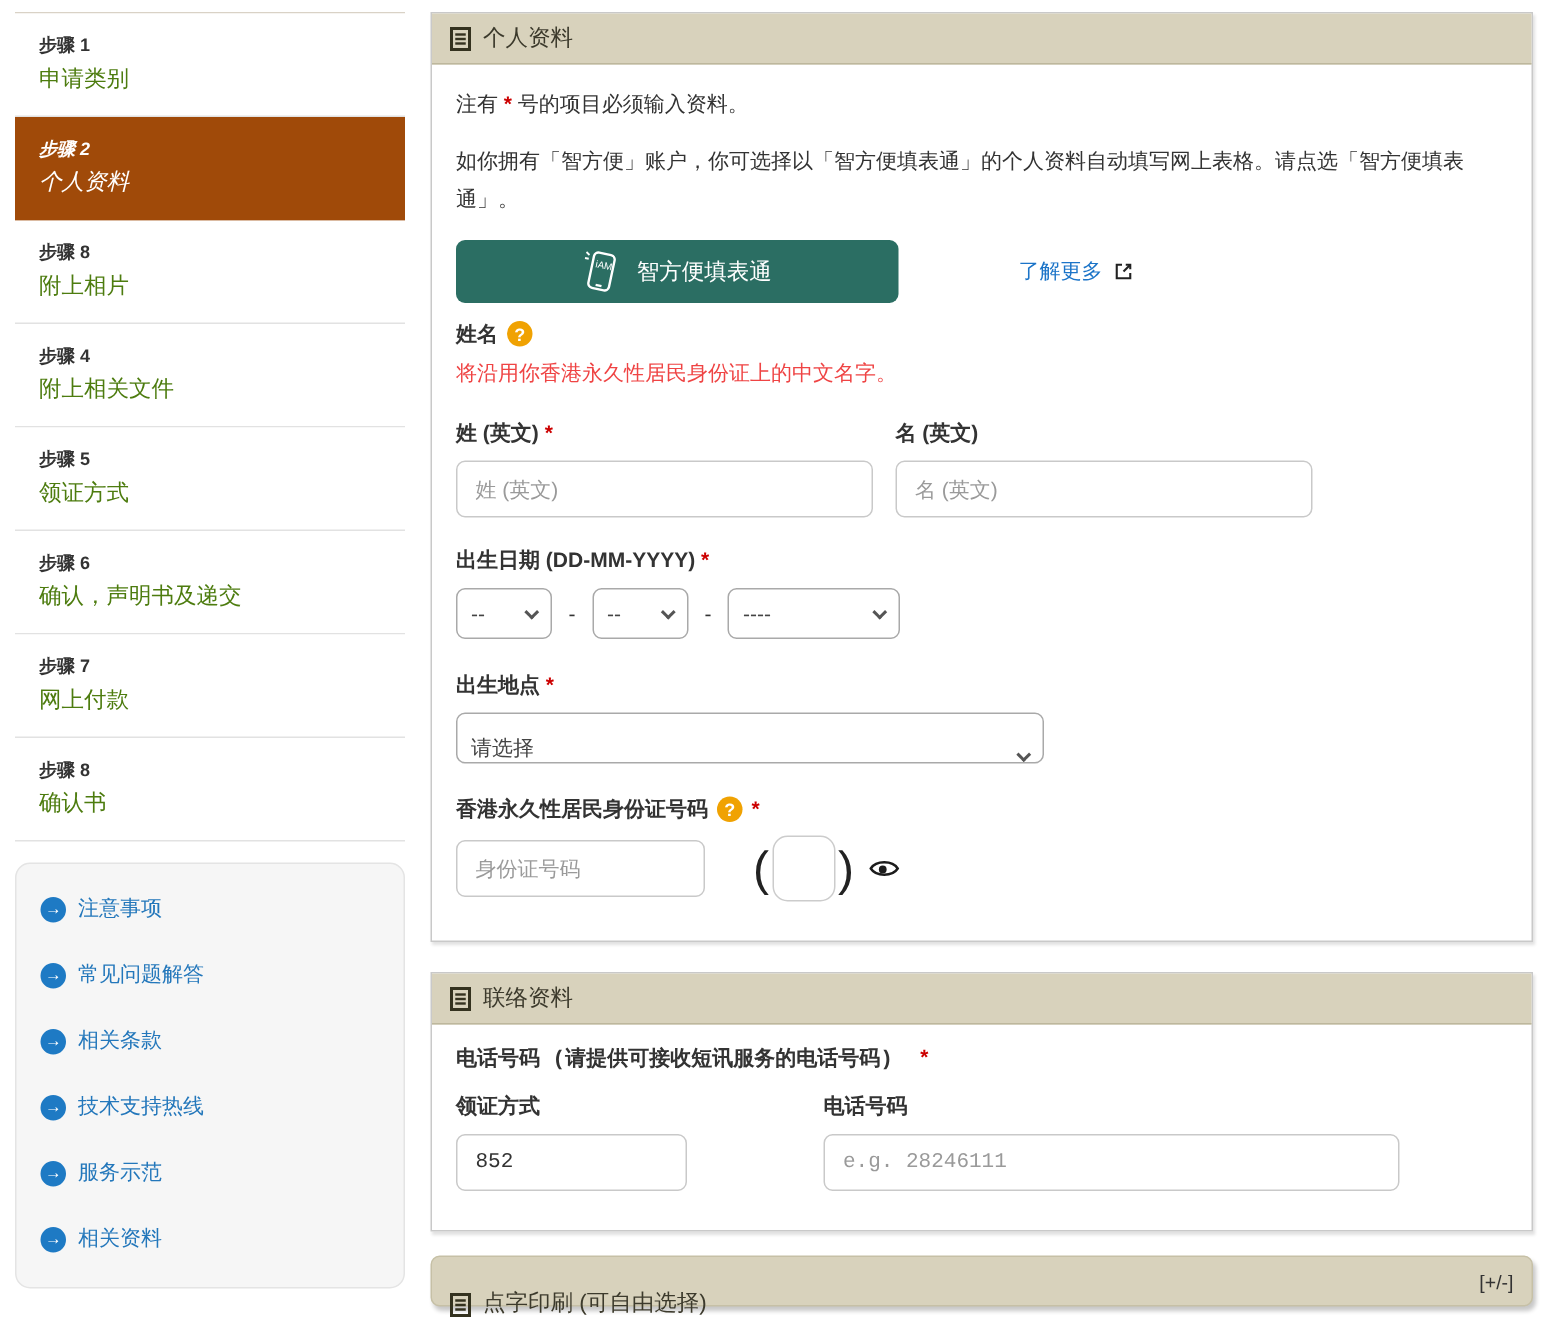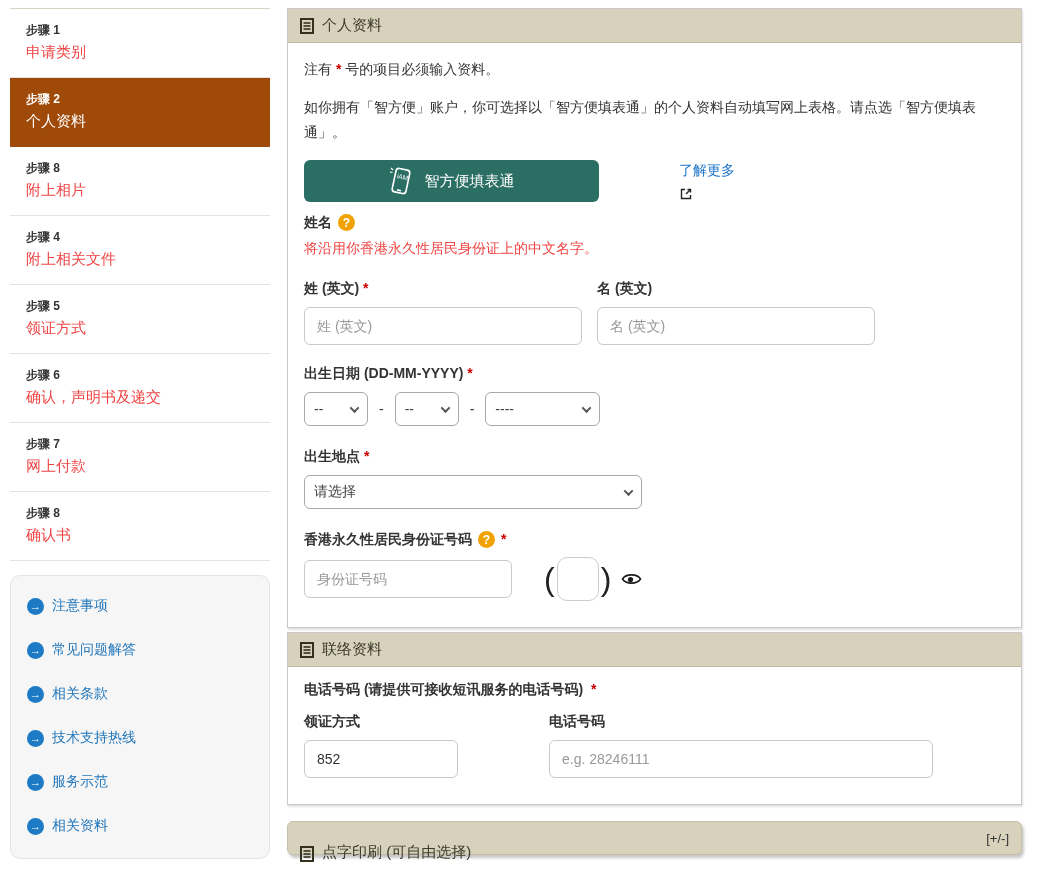--- a/index.html
+++ b/index.html
@@ -10,22 +10,22 @@
     font-size:14px; color:#333;
     display:flex; align-items:flex-start;
     padding:8px 15px 0 10px; gap:17px;
   }
 
   
   .sidebar { width:260px; flex:0 0 260px; }
   .steps { border-top:1px solid #d9d2c6; }
   .step-item { padding:13px 16px 15px; border-bottom:1px solid #e2e2e2; background:#fff; cursor:pointer; }
   .step-item .step-no { font-weight:bold; font-size:12px; color:#333; }
-  .step-item .step-label { font-size:15px; color:#ef4444; margin-top:4px; }
-  .step-item.active { background:#a04a09; border-bottom-color:#a04a09; }
+  .step-item .step-label { font-size:15px; color:#4d7c0f; margin-top:4px; }
+  .step-item.active { background:#a04a09; border-bottom-color:#a04a09;font-style:italic; }
   .step-item.active .step-no, .step-item.active .step-label { color:#fff; }
 
   .side-links {
     margin-top:14px; background:#f6f6f6; border:1px solid #e4e4e4;
     border-radius:10px; padding:8px 0 10px;
   }
   .side-link { display:flex; align-items:center; gap:8px; padding:13px 16px; color:#2377bb; cursor:pointer; }
   .arrow-circle {
     width:17px; height:17px; border-radius:50%; background:#1e7ac4; color:#fff;
     display:inline-flex; align-items:center; justify-content:center;
@@ -45,58 +45,58 @@
   .req { color:#cc0000; font-weight:bold; }
   .note-line { margin:4px 0 16px; }
   .intro { margin:0 0 16px; line-height:1.75; max-width:680px; }
 
   .iamsmart-row { display:flex; align-items:center; margin:4px 0 12px; }
   .iamsmart-btn {
     width:295px; height:42px; background:#2b6e63; border:none; border-radius:6px;
     color:#fff; font-size:15px; display:flex; align-items:center; justify-content:center;
     gap:12px; cursor:pointer; font-family:inherit;
   }
-  .learn-more { margin-left:80px; color:#1b74c8; display:flex; align-items:flex-start; gap:7px; cursor:pointer;flex-direction:column; }
+  .learn-more { margin-left:80px; color:#1b74c8; display:flex; align-items:center; gap:7px; cursor:pointer; }
 
   .label-row { display:flex; align-items:flex-start; gap:6px; margin:6px 0 8px; }
   .bold-label { font-weight:bold; color:#333; }
   .help-icon {
     width:17px; height:17px; border-radius:50%; background:#f0a202; color:#fff;
     display:inline-flex; align-items:center; justify-content:center;
     font-size:12px; font-weight:bold; line-height:1; cursor:pointer;
   }
   .gray-note { color:#ef4444; margin:0 0 22px; }
 
   .fields-row { display:flex; gap:15px; margin-bottom:20px; }
   .field-label { font-weight:bold; margin-bottom:9px; }
   input.text {
     height:38px; border:1px solid #c9c9c9; border-radius:6px; padding:0 12px;
     font-size:14px; font-family:inherit; color:#333; outline:none; background:#fff;
   }
   input.text::placeholder { color:#9a9a9a; }
-  .w278 { width:278px; } .w176 { width:208px; } .w154 { width:154px; } .w338i { width:384px; }
+  .w278 { width:278px; } .w176 { width:166px; } .w154 { width:154px; } .w338i { width:384px; }
 
   .select {
     height:34px; border:1px solid #a9a9a9; border-radius:6px; background:#fff;
     display:inline-flex; align-items:center; justify-content:space-between;
     padding:0 9px; color:#444; cursor:pointer;
   }
   .chev { width:7px; height:7px; border-right:2px solid #555; border-bottom:2px solid #555; transform:rotate(45deg) translate(-1px,-1px); }
-  .w64 { width:64px; } .w115 { width:115px; } .w338 { width:338px; }
+  .w64 { width:64px; } .w115 { width:115px; } .w338 { width:392px;align-items:flex-end; }
   .dob-row { display:flex; align-items:center; gap:11px; margin-bottom:22px; }
   .dash { color:#333; }
 
   .block { margin-bottom:22px; }
   .hkid-row { display:flex; align-items:center; margin-top:2px; }
   .paren { font-size:32px; font-weight:300; color:#222; margin:0 2px 0 32px; }
   .paren.close { margin:0 10px 0 2px; }
   .check-input { width:42px; height:44px; border:1px solid #ccc; border-radius:10px; text-align:center; font-size:16px; }
   .eye-btn { background:none; border:none; cursor:pointer; display:flex; align-items:center; padding:0; }
 
-  .panel.second { margin-top:4px; }
+  .panel.second { margin-top:20px;font-family:Liberation Mono, monospace; }
   .contact-cols { display:flex; margin-top:14px; }
   .contact-col1 { width:245px; }
 
   .braille-bar {
     margin-top:16px; height:34px; background:#d8d2bc; border:1px solid #c6c0a6;
     border-radius:6px; display:flex; align-items:center; justify-content:space-between;
     padding:0 12px; box-shadow:2px 3px 3px rgba(0,0,0,0.22); cursor:pointer;
   }
   .braille-left { display:flex; align-items:flex-end; gap:8px; font-size:15px; color:#3c3a2c;margin-top:28px; }
   .braille-toggle { font-size:13px; color:#333; }

